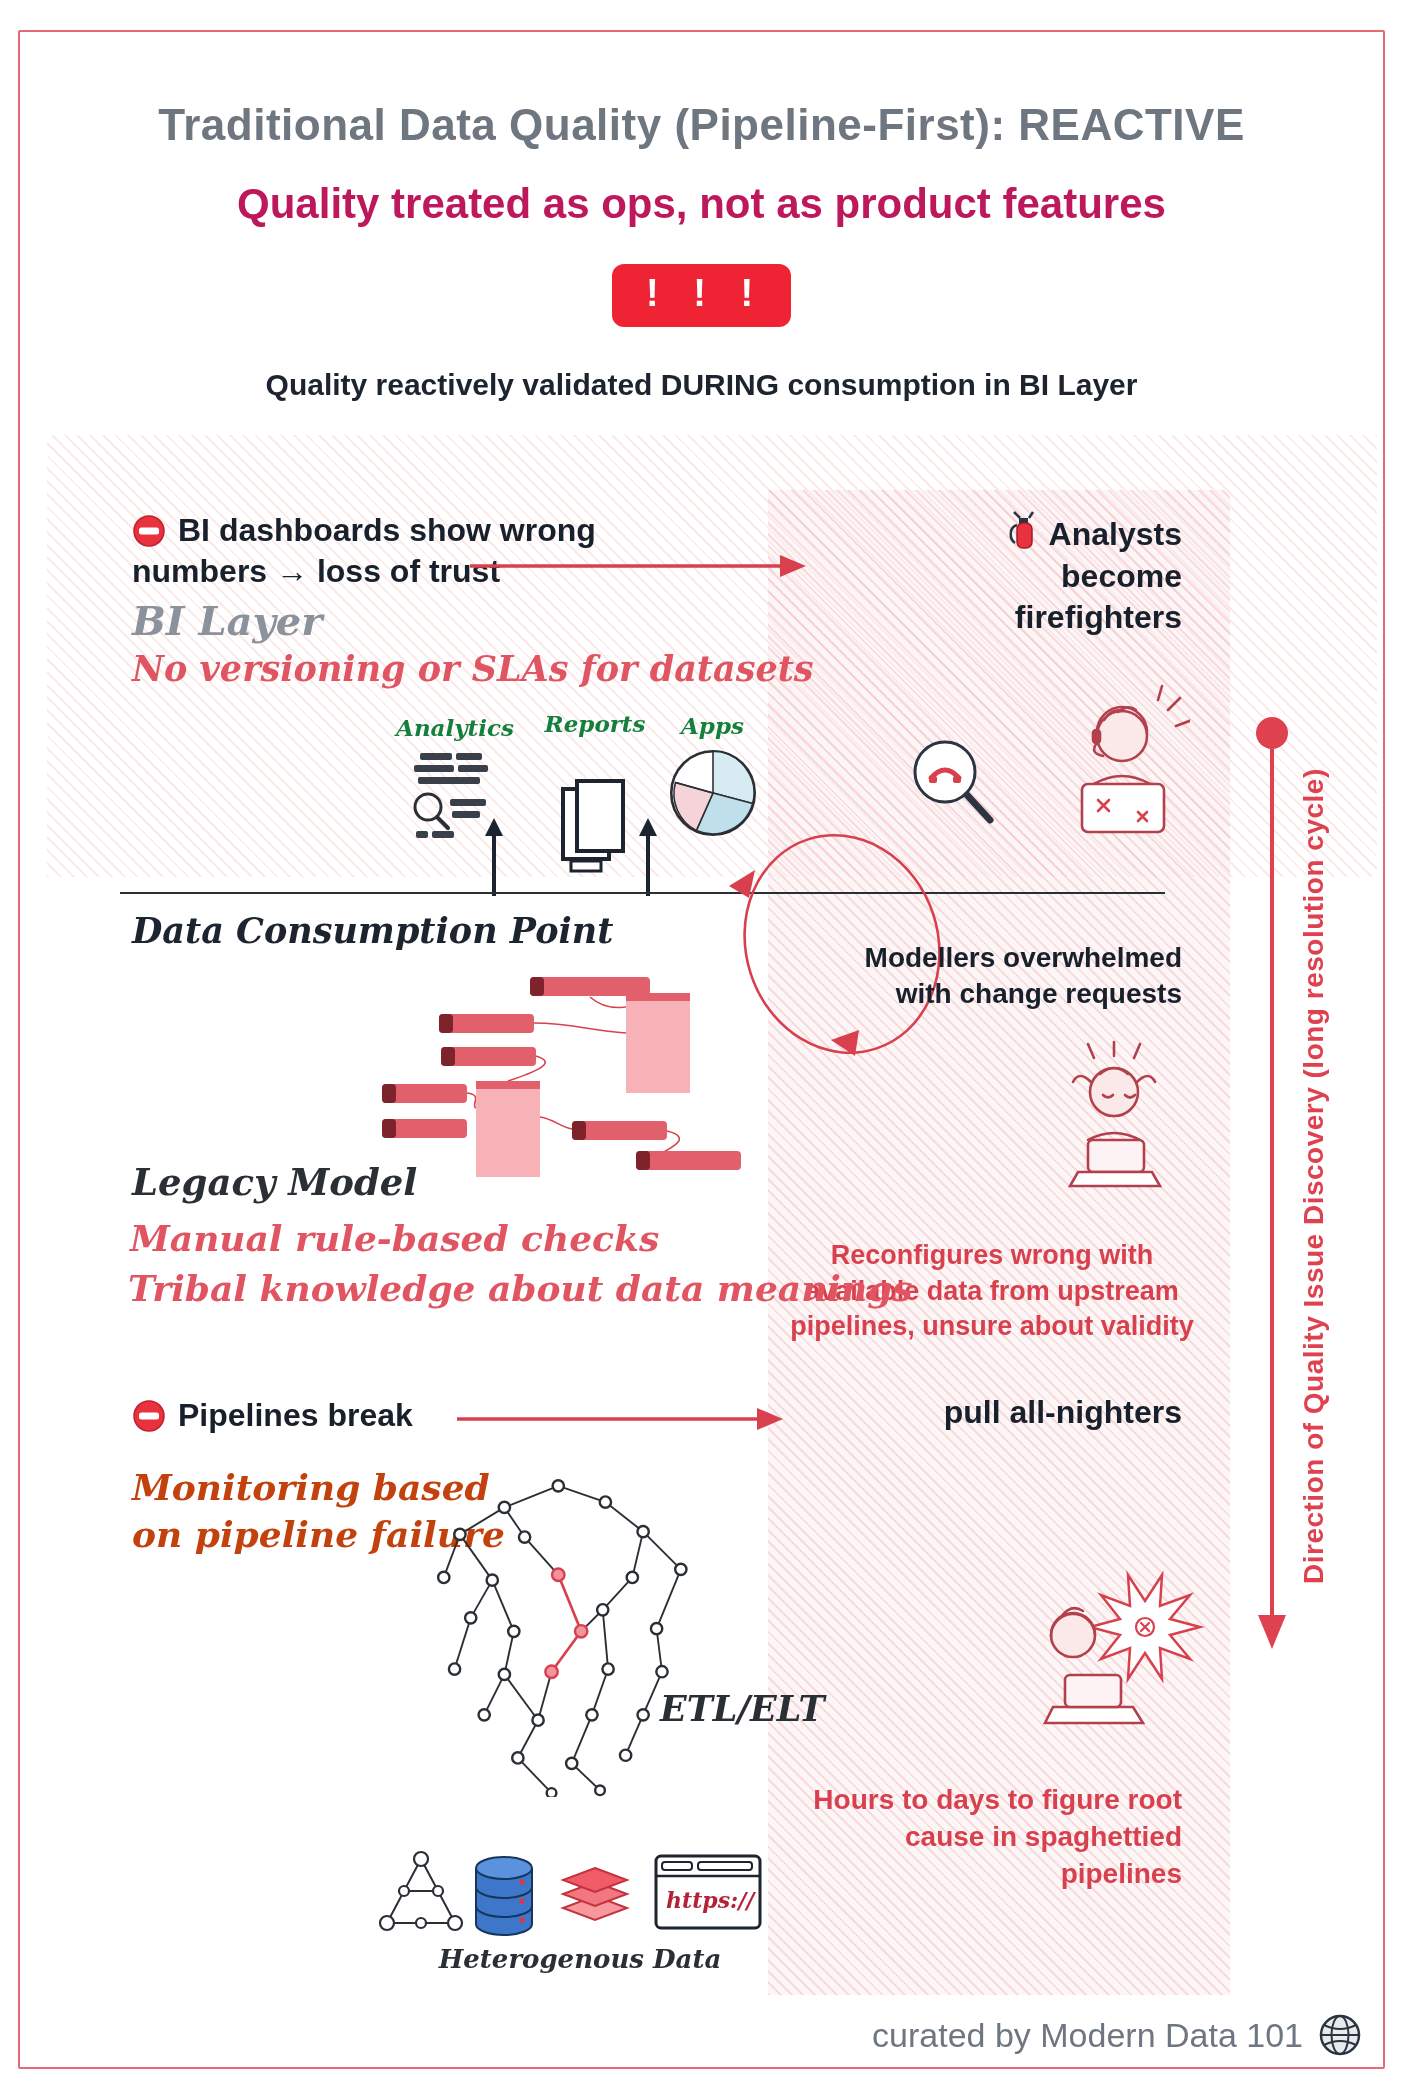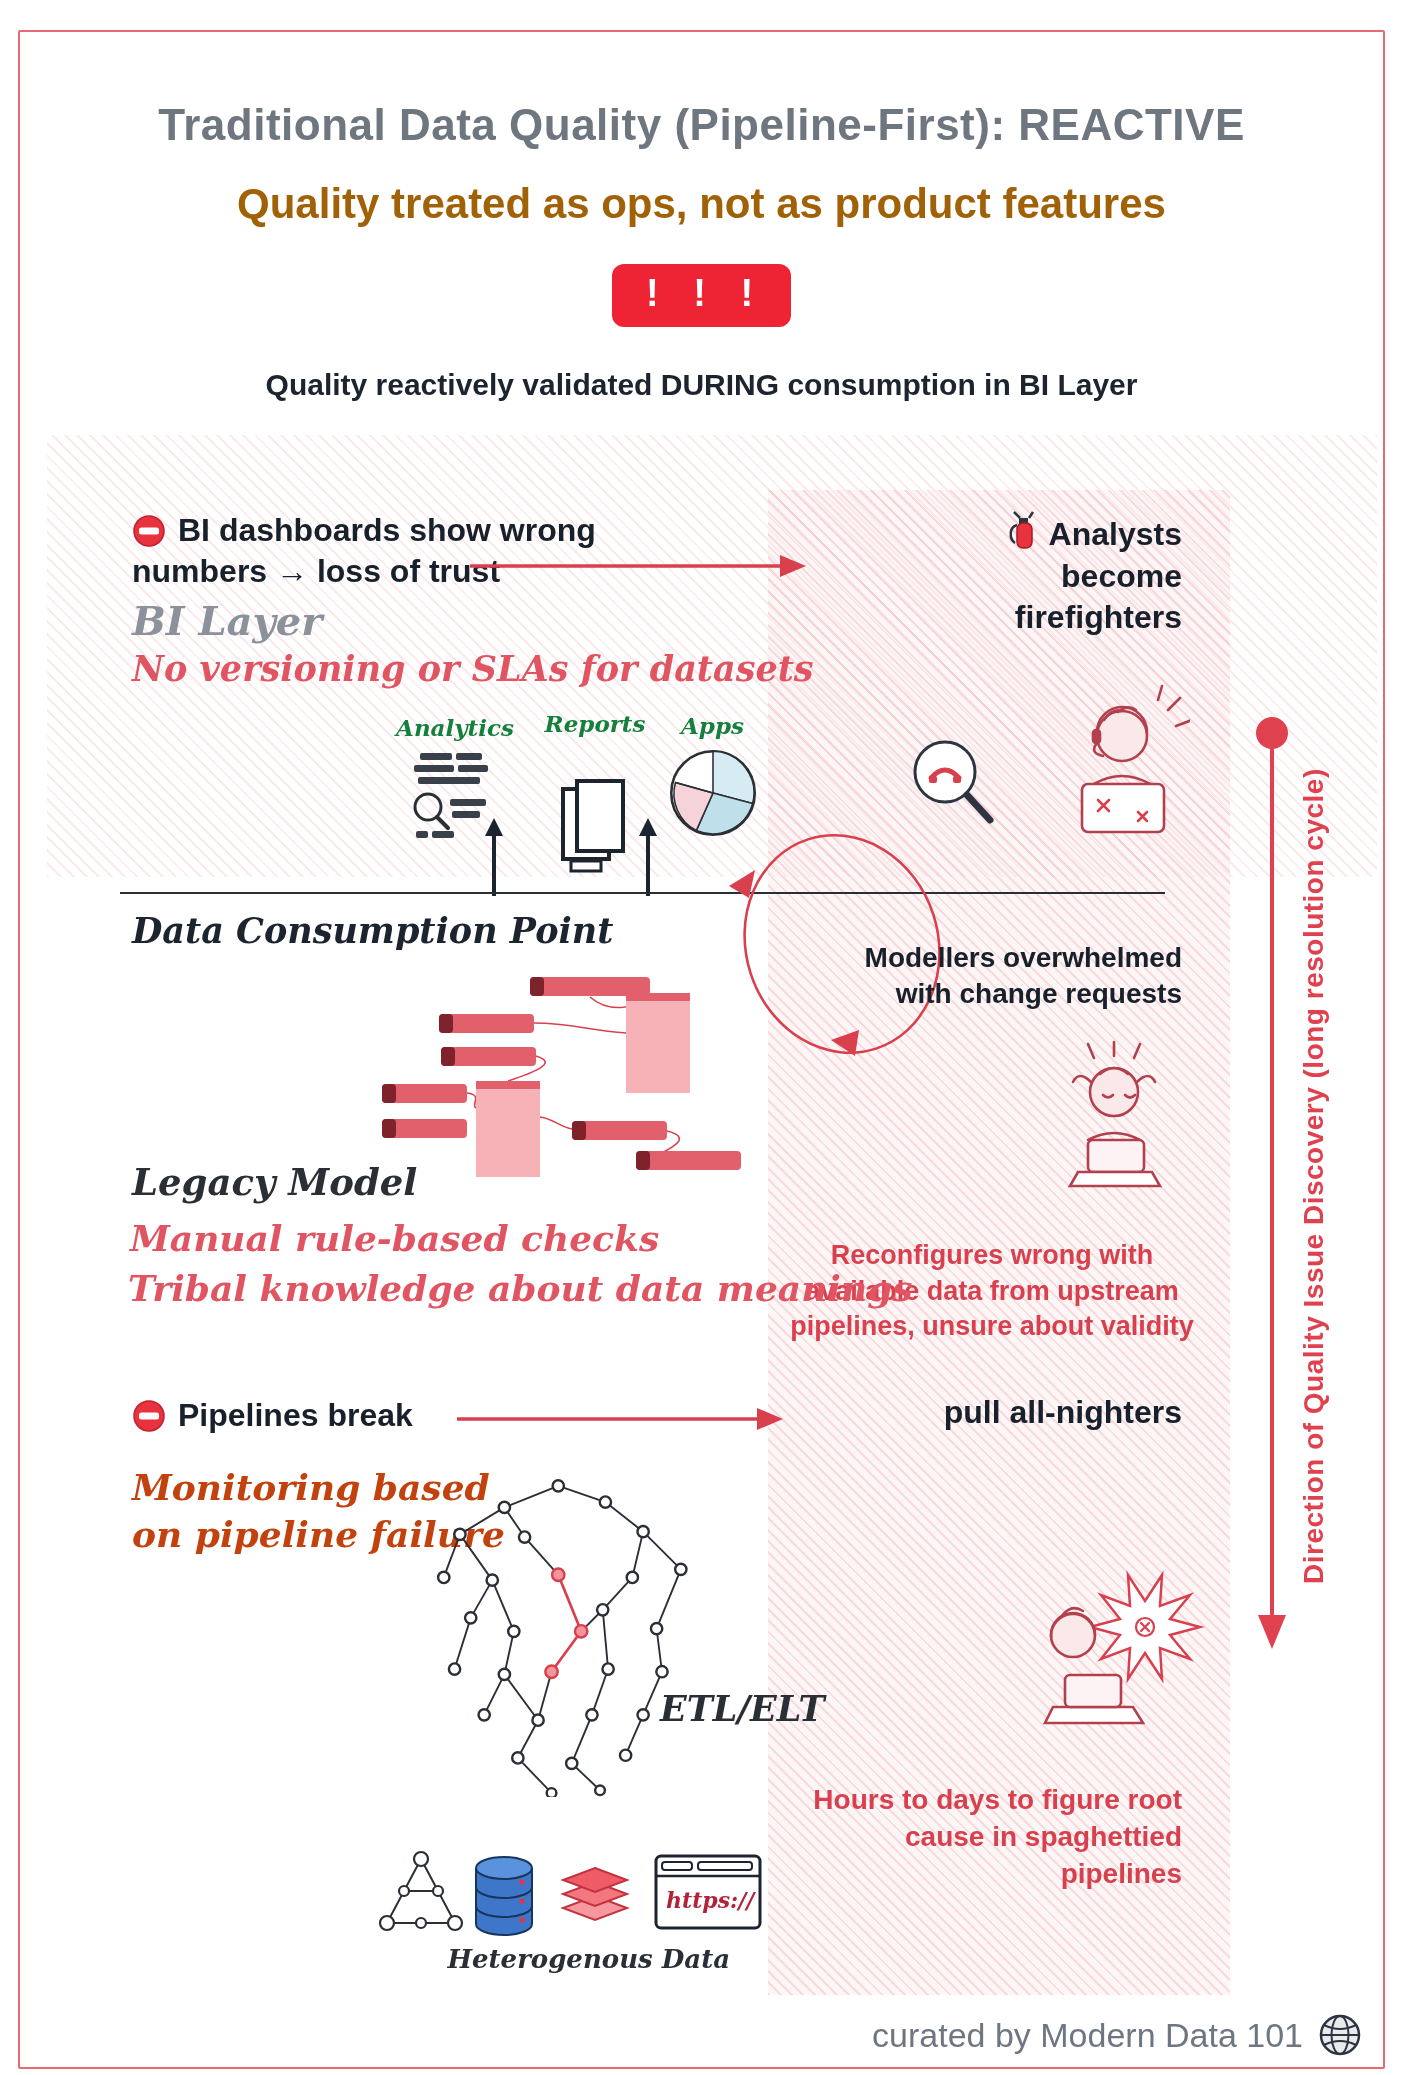--- a/index.html
+++ b/index.html
@@ -9,21 +9,21 @@
     background: #ffffff; overflow: hidden;
     font-family: "Liberation Sans", sans-serif; color: #1c2430;
   }
   .frame { position: absolute; inset: 18px; border: 2px solid #e66a73; border-radius: 2px; }
 
   .abs { position: absolute; }
 
   .title  { position:absolute; top: 88px; left: 0; width: 100%; text-align: center;
             font-size: 44px; font-weight: 700; color: #6e7680; letter-spacing: .5px; }
   .subtitle { position:absolute; top: 168px; left: 0; width: 100%; text-align: center;
-            font-size: 42px; font-weight: 700; color: #a16207; }
+            font-size: 42px; font-weight: 700; color: #be185d; }
   .badge-wrap { position:absolute; top: 252px; left: 0; width: 100%; text-align: center; }
   .badge { display:inline-block; background: #ee2434; color: #fff; font-weight: 700;
            font-size: 38px; letter-spacing: 12px; padding: 8px 26px 12px 34px; border-radius: 12px; }
   .tagline { position:absolute; top: 356px; left: 0; width: 100%; text-align: center;
            font-size: 30px; font-weight: 600; color: #1c2430; }
 
   .hatch-band { position:absolute; left: 47px; top: 423px; width: 1330px; height: 442px;
     background: repeating-linear-gradient(45deg, rgba(232,80,91,.12) 0 2px, rgba(255,252,252,0) 2px 9px); }
   .hatch-col  { position:absolute; left: 768px; top: 478px; width: 462px; height: 1505px;
     background: rgba(250, 236, 237, .45);
@@ -58,21 +58,21 @@
   .rootcause-note { position:absolute; left: 762px; top: 1770px; width: 420px; text-align: right;
     font-size: 28px; font-weight: 600; color: #d8404e; line-height: 1.32; }
 
   .legacy-label { position:absolute; left: 132px; top: 1148px; font-size: 37px; font-weight: 600; color: #2a2f36; }
   .legacy-note1 { position:absolute; left: 130px; top: 1205px; font-size: 36px; font-weight: 600; color: #e05561; }
   .legacy-note2 { position:absolute; left: 128px; top: 1255px; font-size: 36px; font-weight: 600; color: #e05561; }
 
   .pipelines-problem { position:absolute; left: 132px; top: 1385px; font-size: 32px; font-weight: 600; color: #18202b; }
   .monitoring-note { position:absolute; left: 132px; top: 1452px; font-size: 36px; font-weight: 600; color: #c2410c; line-height: 1.3; }
   .etl-label { position:absolute; left: 660px; top: 1676px; font-size: 35px; font-weight: 600; color: #2a2f36; }
-  .hetero-label { position:absolute; left: 430px; top: 1932px; width: 300px; text-align: right;
+  .hetero-label { position:absolute; left: 430px; top: 1932px; width: 300px; text-align: center;
     font-size: 26px; font-weight: 600; color: #2a2f36; }
 
   .axis-dot { position:absolute; left: 1256px; top: 705px; width: 32px; height: 32px; border-radius: 50%; background: #e0414f; }
   .axis-line { position:absolute; left: 1270px; top: 737px; width: 4px; height: 868px; background: #e0414f; }
   .axis-label { position:absolute; left: 1298px; top: 712px; height: 905px; width: 46px;
     writing-mode: vertical-rl; transform: rotate(180deg); text-align: center;
     font-size: 28px; font-weight: 700; color: #e0414f; letter-spacing: .5px; }
 
   .footer { position:absolute; right: 40px; top: 2000px; display:flex; align-items:center; gap: 14px; }
   .footer-text { font-size: 34px; color: #6e7681; }

